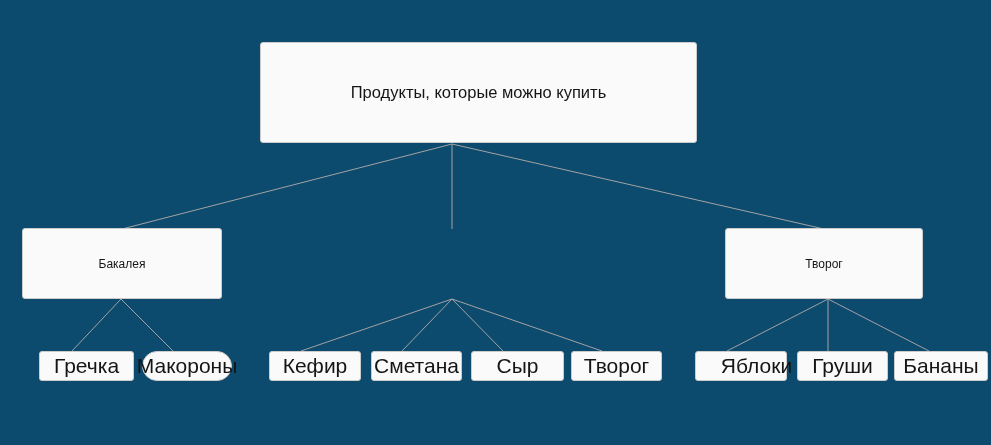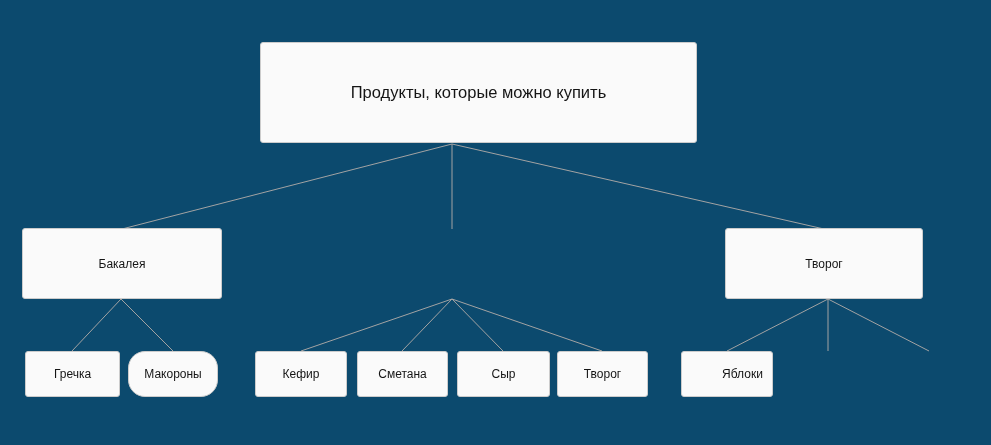--- a/index.html
+++ b/index.html
@@ -34,21 +34,21 @@
     align-items: center;
     justify-content: center;
     text-align: center;
     color: #151515;
     font-size: 12px;
     line-height: 1.5;
     cursor: default;
   }
   .node.root   { left: 260px; top: 42px;  width: 437px; height: 101px; font-size: 16.5px; line-height: 1.75; }
   .node.lvl2   { top: 228px; width: 200px; height: 71px; }
-  .node.lvl3   { top: 351px; height: 46px; font-size: 12px; }
+  .node.lvl3   { top: 351px; height: 30px; font-size: 21px; margin-left: 14px; }
 
   .node.bakaleya  { left: 22px; }
   .node.molochnye { left: 353px; }
   .node.frukty    { left: 725px; width: 198px; }
 
   .node.grechka  { left: 25px;  width: 95px; }
   .node.makorony { left: 128px; width: 90px; border-radius: 17px; }
   .node.kefir    { left: 255px; width: 92px; }
   .node.smetana  { left: 357px; width: 91px; align-items: center; }
   .node.syr      { left: 457px; width: 93px; }
@@ -111,14 +111,20 @@
   </div>
   <div class="node lvl3 syr">
     <span>Сыр</span>
   </div>
   <div class="node lvl3 tvorog">
     <span>Творог</span>
   </div>
   <div class="node lvl3 yabloki">
     <span>Яблоки</span>
   </div>
+  <div class="node lvl3 grushi">
+    <span>Груши</span>
+  </div>
+  <div class="node lvl3 banany">
+    <span>Бананы</span>
+  </div>
 
 </div>
 
 </body></html>

